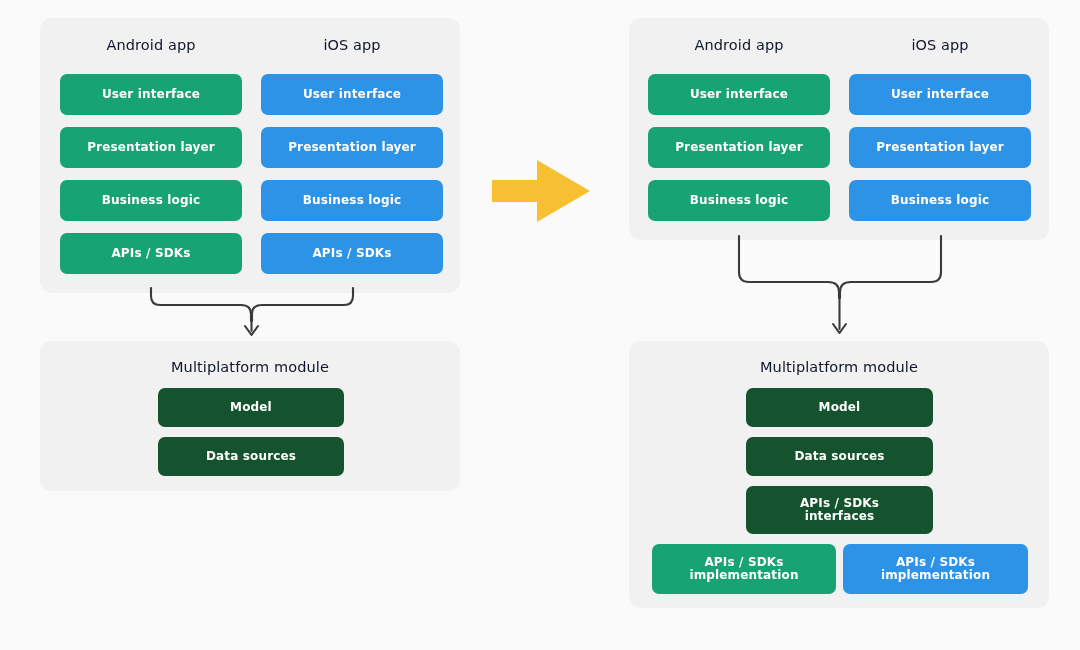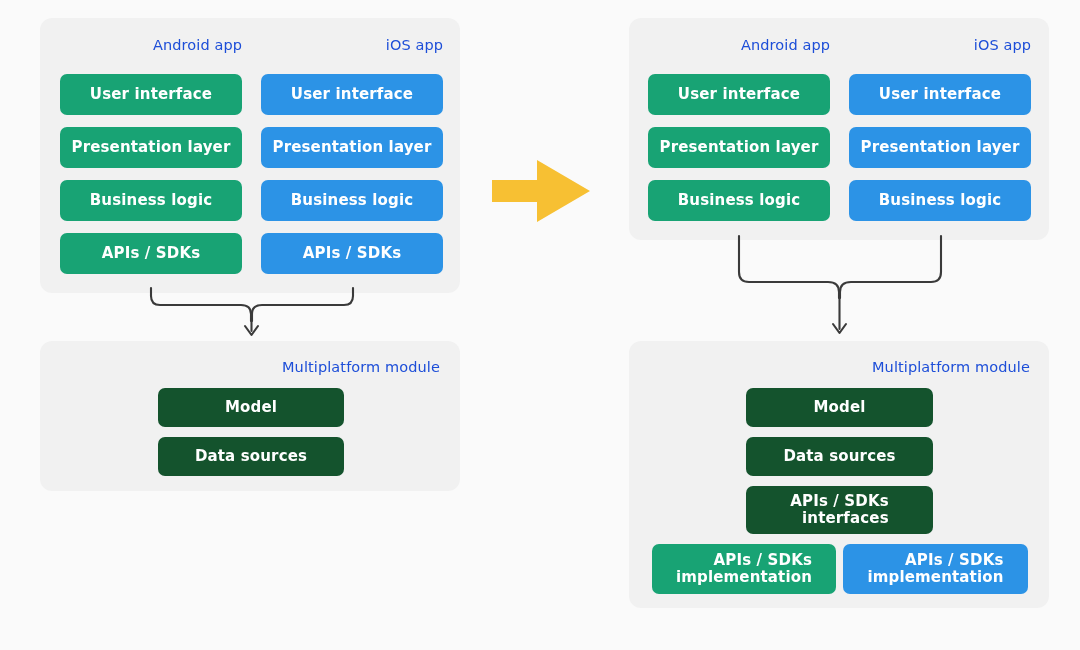--- a/index.html
+++ b/index.html
@@ -23,39 +23,39 @@
 
   
   .panel {
     position: absolute;
     background: #f1f1f1;
     border-radius: 12px;
   }
 
   .panel-title {
     position: absolute;
-    text-align: right;
+    text-align: center;
     font-size: 14.5px;
-    color: #1d4ed8;
+    color: #0f172a;
     letter-spacing: 0.1px;
     font-family: "DejaVu Sans", sans-serif;
     white-space: nowrap;
   }
 
   
   .block {
     position: absolute;
     border-radius: 7px;
     display: flex;
     align-items: center;
     justify-content: center;
-    text-align: right;
+    text-align: center;
     color: #ffffff;
     font-weight: bold;
-    font-size: 15px;
+    font-size: 12px;
     line-height: 1.12;
     letter-spacing: 0.15px;
     box-sizing: border-box;
     padding: 0 6px;
     font-family: "DejaVu Sans", sans-serif;
   }
   .block.green  { background: #18a374; }
   .block.blue   { background: #2c93e6; }
   .block.purple { background: #14532d; }
 

